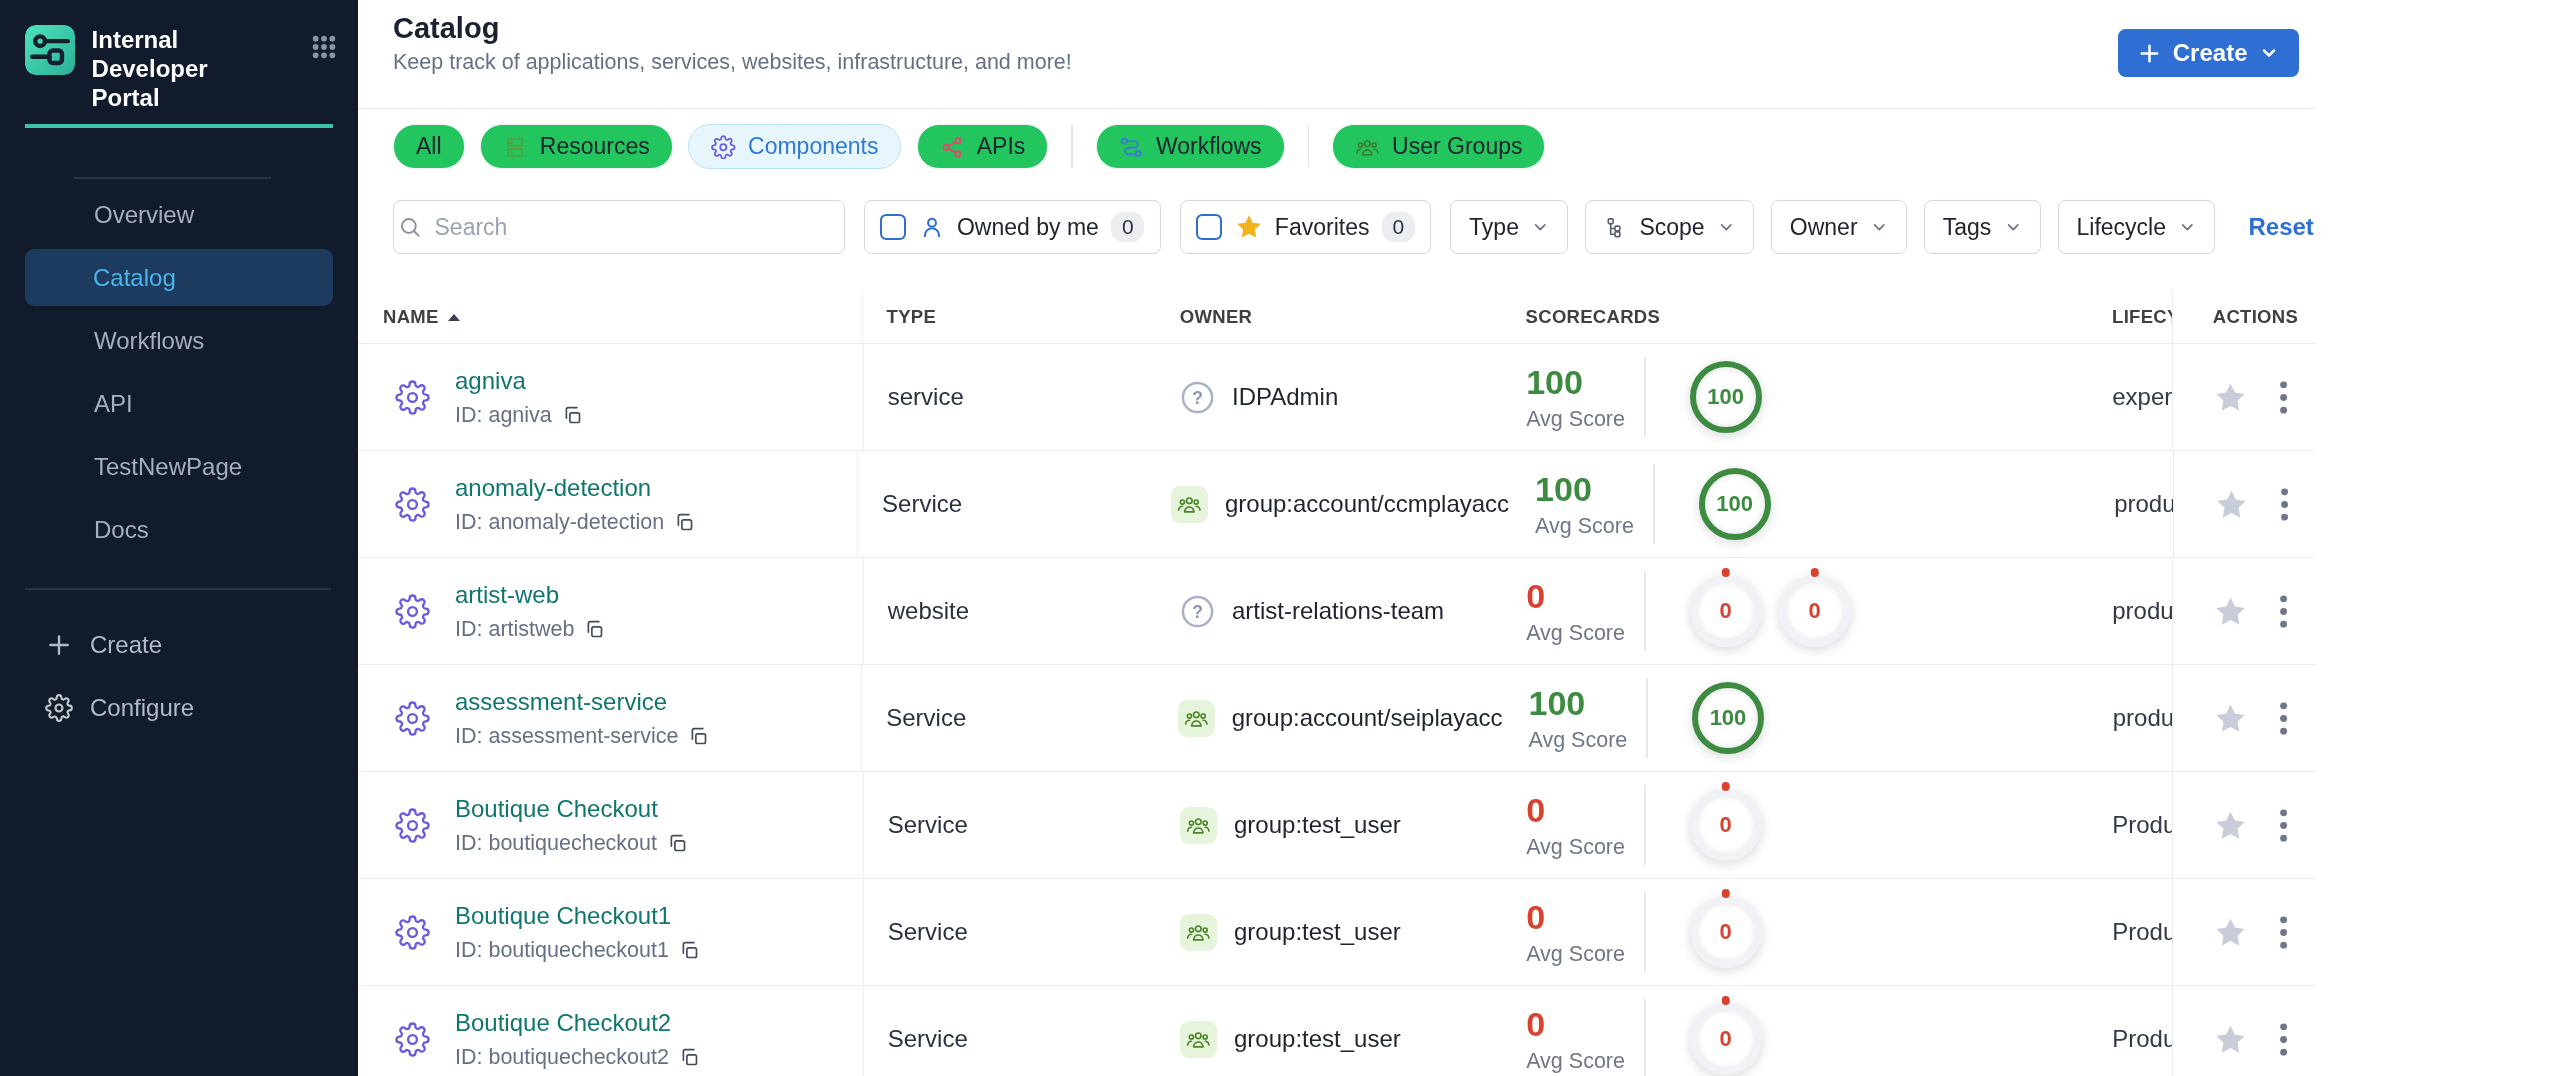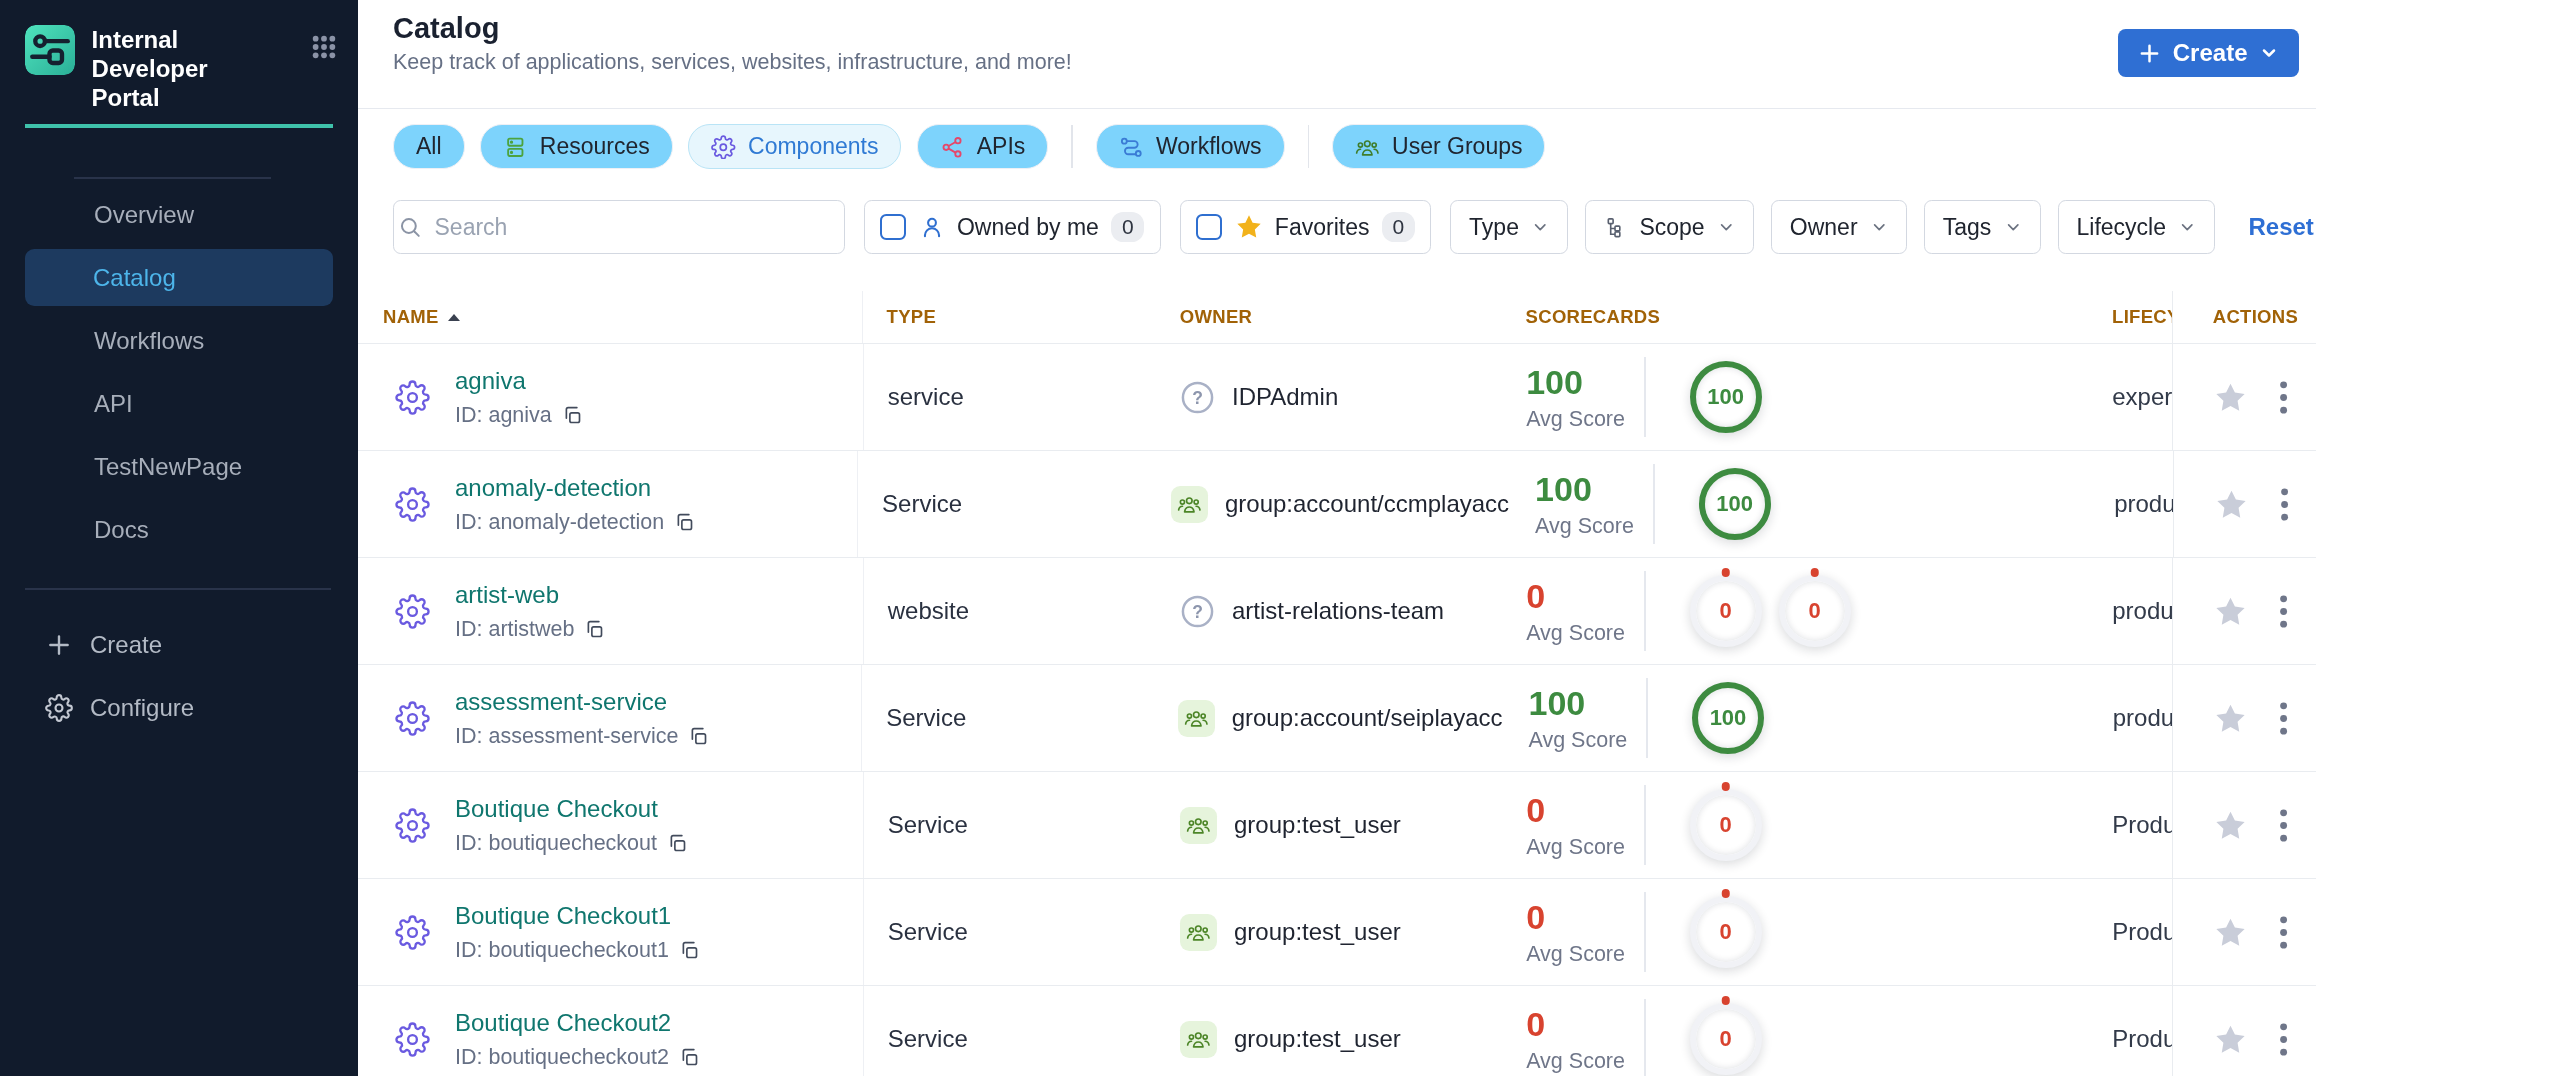--- a/index.html
+++ b/index.html
@@ -29,21 +29,21 @@
   .main{flex:1;position:relative;background:#fff;min-width:0;}
   .page-header{height:109px;box-sizing:border-box;border-bottom:1.5px solid #e6e9ef;
     padding:12.3px 0 0 35px;}
   .page-title{font-size:29px;font-weight:700;color:#1a2130;}
   .page-sub{margin-top:5px;font-size:21.5px;color:#667085;}
   .create-btn{position:absolute;top:29px;right:17px;height:48px;padding:0 20px;
     background:#2f6fd3;color:#fff;border-radius:7.7px;display:flex;align-items:center;gap:11.5px;
     font-size:24px;font-weight:700;cursor:pointer;}
 
   .tabs-row{display:flex;align-items:center;gap:15.4px;padding-left:35px;margin-top:15.4px;height:45px;}
-  .tab{height:45px;border-radius:22px;background:#7dd3fc;border:1.5px solid #eef0f5;
+  .tab{height:45px;border-radius:22px;background:#22c55e;border:1.5px solid #eef0f5;
     display:flex;align-items:center;gap:12.3px;padding:0 22px;font-size:23px;color:#20252f;
     box-sizing:border-box;cursor:pointer;white-space:nowrap;}
   .tab.active{background:#e7f6fd;border-color:#b9e4f6;color:#2f7ad4;}
   .tab-sep{width:1.5px;height:43px;background:#e2e5eb;margin:0 7.7px;}
   .tab-icon{display:flex;align-items:center;}
 
   .filters-row{display:flex;align-items:center;gap:19px;padding-left:35px;margin-top:31px;height:54px;}
   .search-box{width:452px;height:54px;border:1.5px solid #d3d8e1;border-radius:7.7px;display:flex;
     align-items:center;padding:0 4px;gap:10.8px;box-sizing:border-box;background:#fff;}
   .search-box input{border:none;outline:none;font-size:23px;color:#333a48;width:100%;
@@ -53,21 +53,21 @@
     gap:12.3px;padding:0 15.4px;box-sizing:border-box;font-size:23px;color:#20252f;cursor:pointer;white-space:nowrap;}
   .checkbox{width:26px;height:26px;border:2.3px solid #2f6fd0;border-radius:6.2px;background:#fff;
     box-sizing:border-box;flex:none;cursor:pointer;}
   .count-badge{background:#ebedf1;border-radius:12.3px;padding:3.1px 10.8px;font-size:21px;color:#2e3440;}
   .dropdown{height:54px;border:1.5px solid #d3d8e1;border-radius:7.7px;display:flex;align-items:center;
     gap:12.3px;padding:0 17.7px;font-size:23px;color:#20252f;box-sizing:border-box;cursor:pointer;white-space:nowrap;}
   .reset{color:#2e6fd4;font-size:24px;font-weight:700;margin-left:14px;cursor:pointer;}
 
   
   .table{margin-top:37px;}
-  .thead{display:flex;height:52px;align-items:center;font-size:18.5px;font-weight:700;color:#a16207;
+  .thead{display:flex;height:52px;align-items:center;font-size:18.5px;font-weight:700;color:#404040;
     letter-spacing:0.3px;border-bottom:1.5px solid #e9ecf0;}
   .c1{width:573px;box-sizing:border-box;border-right:1.5px solid #eef0f4;height:100%;}
   .c2{width:346px;box-sizing:border-box;}
   .c3{width:377px;box-sizing:border-box;}
   .c4{width:684px;box-sizing:border-box;}
   .c5{width:79px;box-sizing:border-box;overflow:hidden;white-space:nowrap;}
   .c6{width:159px;box-sizing:border-box;border-left:1.5px solid #e9ecf0;height:100%;}
   .hcell{display:flex;align-items:center;}
   .thead .c1{padding-left:25px;}
   .thead .c2{padding-left:24px;}

